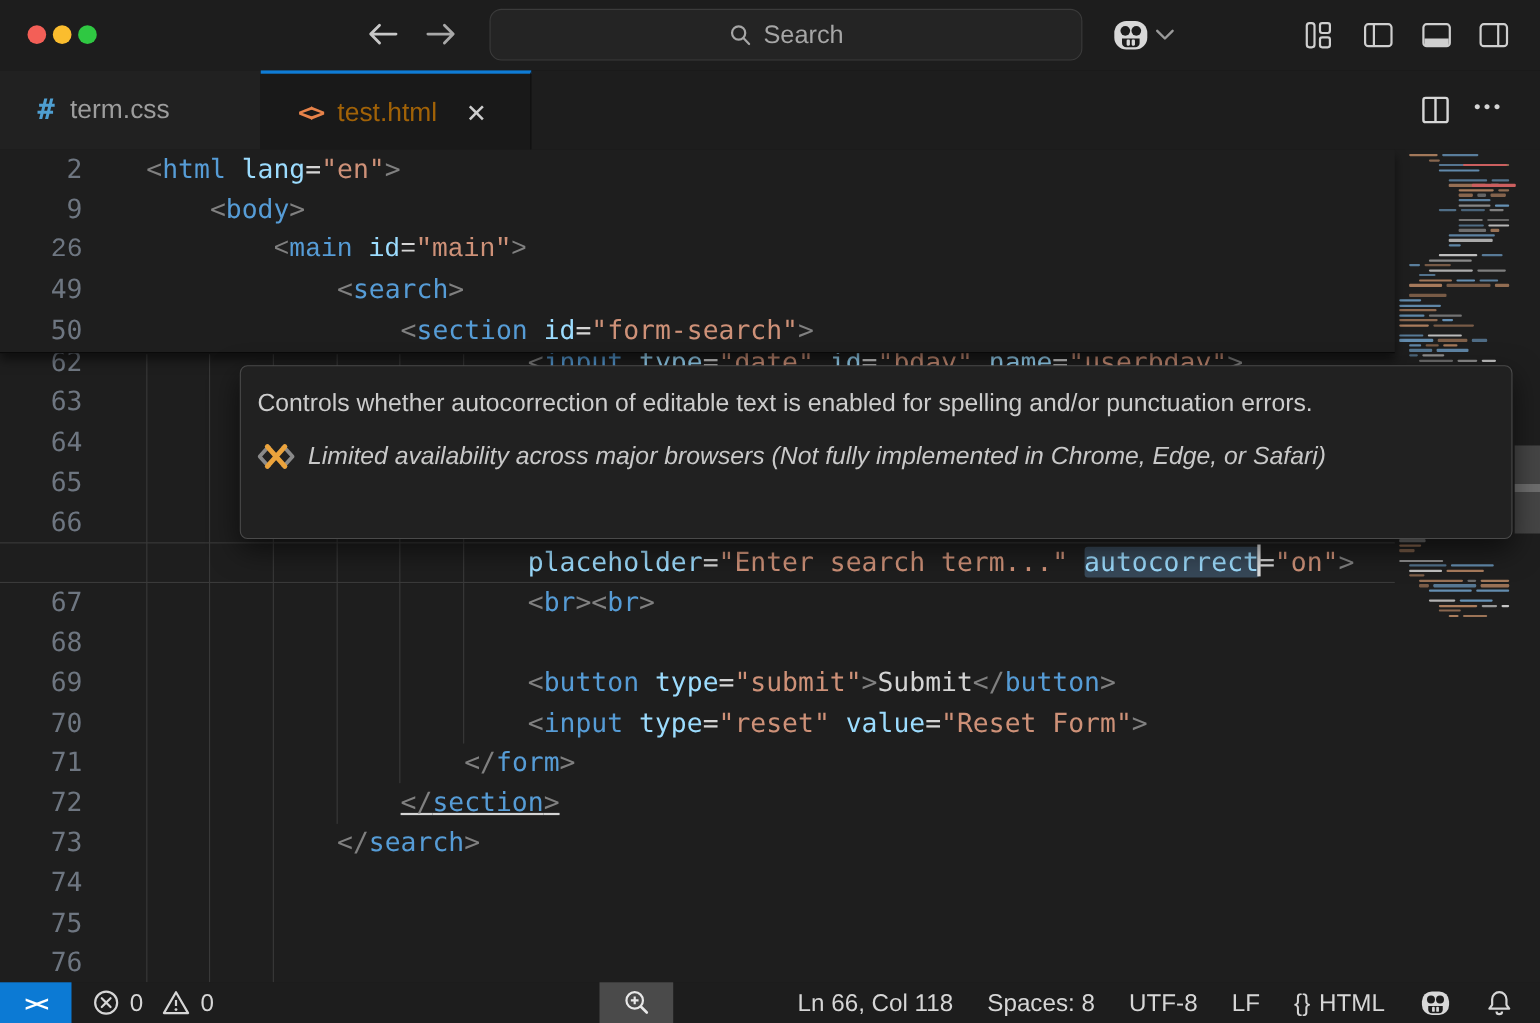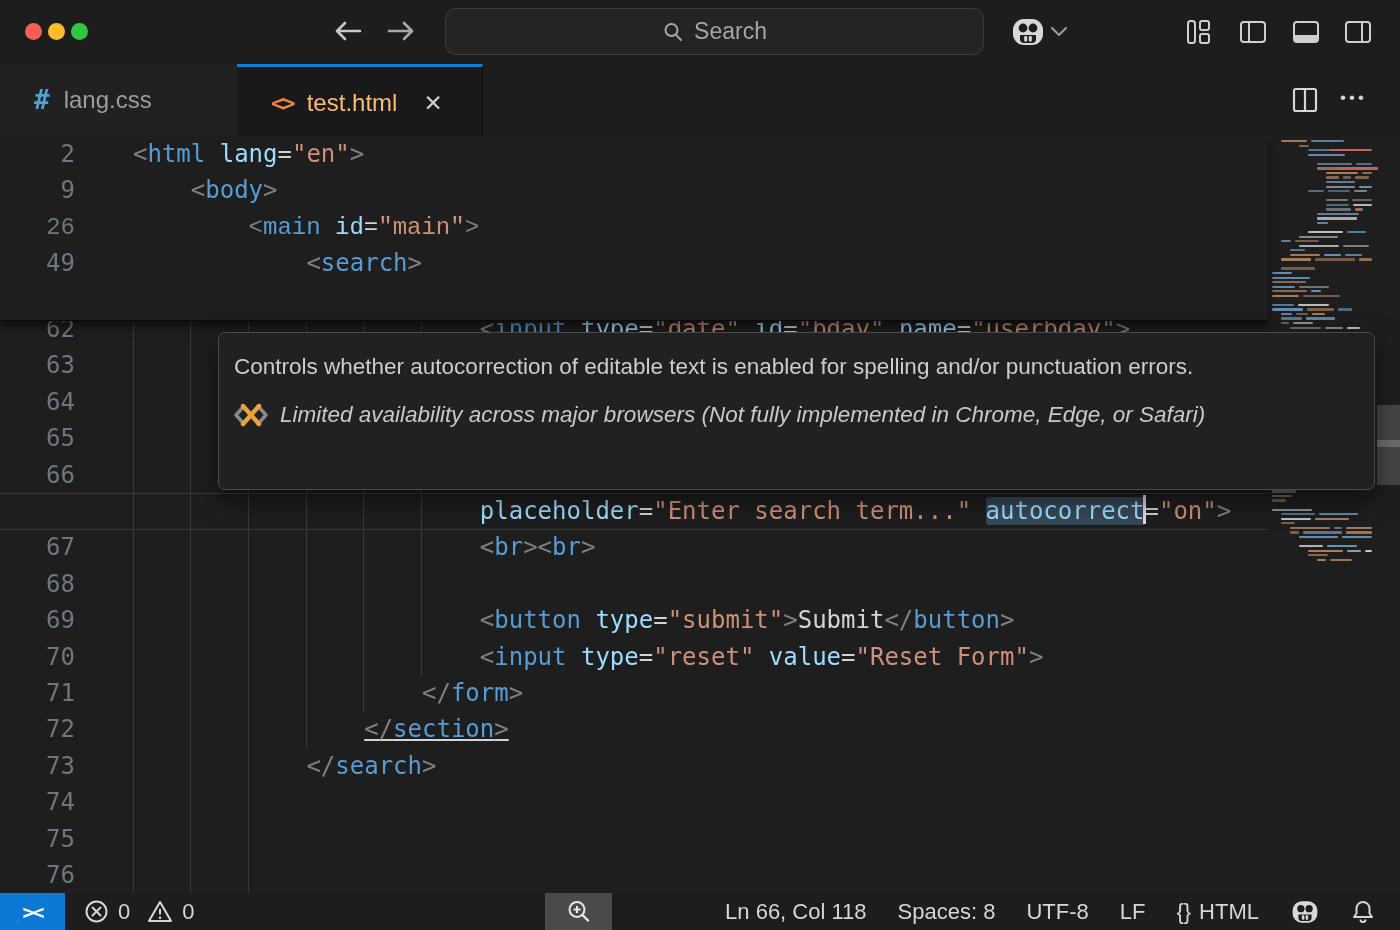--- a/index.html
+++ b/index.html
@@ -24,21 +24,21 @@
   
   #tabbar{position:absolute;left:0;top:64px;width:1400px;height:72px;background:#1d1d1d;}
   .tab{position:absolute;top:0;height:72px;display:flex;align-items:center;}
   #tab-css{left:0;width:237px;background:#212121;border-right:1px solid #101010;}
   #tab-html{left:237px;width:245px;background:#191919;border-right:1px solid #101010;border-top:3px solid #0f7cd6;}
   .tab .ticon{margin-left:34px;font-weight:bold;font-size:26px;font-family:"DejaVu Sans Mono",monospace;}
   #tab-css .ticon{color:#4f9fd1;}
   #tab-html .ticon{color:#e8834a;letter-spacing:-3px;font-size:23px;}
   .tab .tlabel{margin-left:14px;font-size:24px;}
   #tab-css .tlabel{color:#9d9d9d;}
-  #tab-html .tlabel{color:#fdba74;}
+  #tab-html .tlabel{color:#a16207;}
   #tab-close{margin-left:26px;color:#cfcfcf;font-size:23px;cursor:pointer;}
   #tab-actions-split{position:absolute;left:1291px;top:22px;width:28px;height:28px;}
   #tab-actions-more{position:absolute;left:1340px;top:24px;color:#d6d6d6;font-size:17px;letter-spacing:3px;}
   
   #editor{position:absolute;left:0;top:136px;width:1400px;height:757px;background:#1e1e1e;overflow:hidden;}
   .guide{position:absolute;width:1px;background:#393939;z-index:1;}
   .crow{position:absolute;left:0;width:1268px;height:37px;line-height:37px;z-index:2;
         font-family:"DejaVu Sans Mono",monospace;font-size:24px;white-space:pre;}
   .crow .ln{position:absolute;left:0;top:0;width:75px;text-align:right;color:#6e7681;}
   .crow .code{position:absolute;top:0;}
@@ -124,21 +124,21 @@
     </svg>
     <svg class="winicon" id="wi-right" viewBox="0 0 28 26">
       <rect x="2" y="3" width="24" height="20" rx="3" fill="none" stroke="#cfcfcf" stroke-width="2"></rect>
       <line x1="18" y1="3" x2="18" y2="23" stroke="#cfcfcf" stroke-width="2"></line>
     </svg>
   </div>
 
   <div id="tabbar">
     <div class="tab" id="tab-css">
       <span class="ticon">#</span>
-      <span class="tlabel">lang.css</span>
+      <span class="tlabel">term.css</span>
     </div>
     <div class="tab" id="tab-html">
       <span class="ticon">&lt;&gt;</span>
       <span class="tlabel">test.html</span>
       <span id="tab-close">✕</span>
     </div>
     <svg id="tab-actions-split" viewBox="0 0 28 28">
       <rect x="3" y="3" width="22" height="22" rx="2" fill="none" stroke="#d6d6d6" stroke-width="2.2"></rect>
       <line x1="14" y1="3" x2="14" y2="25" stroke="#d6d6d6" stroke-width="2.2"></line>
     </svg>
@@ -171,20 +171,21 @@
         <div class="crow" style="top: 611.8px;"><span class="ln">73</span><span class="code" style="left: 306.4px;"><span class="tk-br">&lt;/</span><span class="tk-tag">search</span><span class="tk-br">&gt;</span></span></div>
         <div class="crow" style="top: 648.2px;"><span class="ln">74</span><span class="code" style="left: 133px;"></span></div>
         <div class="crow" style="top: 684.6px;"><span class="ln">75</span></div>
         <div class="crow" style="top: 721px;"><span class="ln">76</span><span class="code" style="left: 133px;"></span></div>
       </div>
     <div id="sticky">
         <div class="crow" style="top: 0px;"><span class="ln">2</span><span class="code" style="left: 133px;"><span class="tk-br">&lt;</span><span class="tk-tag">html</span><span class="tk-txt"> </span><span class="tk-attr">lang</span><span class="tk-eq">=</span><span class="tk-str">"en"</span><span class="tk-br">&gt;</span></span></div>
         <div class="crow" style="top: 36.4px;"><span class="ln">9</span><span class="code" style="left: 190.8px;"><span class="tk-br">&lt;</span><span class="tk-tag">body</span><span class="tk-br">&gt;</span></span></div>
         <div class="crow" style="top: 72.8px; font-family: Liberation Mono, monospace;"><span class="ln">26</span><span class="code" style="left: 248.6px;"><span class="tk-br">&lt;</span><span class="tk-tag">main</span><span class="tk-txt"> </span><span class="tk-attr">id</span><span class="tk-eq">=</span><span class="tk-str">"main"</span><span class="tk-br">&gt;</span></span></div>
         <div class="crow" style="top: 109.2px;"><span class="ln">49</span><span class="code" style="left: 306.4px;"><span class="tk-br">&lt;</span><span class="tk-tag">search</span><span class="tk-br">&gt;</span></span></div>
+        <div class="crow" style="top: 145.6px;"><span class="ln">50</span><span class="code" style="left: 364.2px;"><span class="tk-br">&lt;</span><span class="tk-tag">section</span><span class="tk-txt"> </span><span class="tk-attr">id</span><span class="tk-eq">=</span><span class="tk-str">"form-search"</span><span class="tk-br">&gt;</span></span></div>
       </div>
     <div id="minimap">
         <div class="mmseg" style="left: 13px; top: 4px; width: 25.6738px; background: rgb(189, 138, 102); opacity: 0.829486;"></div>
         <div class="mmseg" style="left: 42.6738px; top: 4px; width: 33.6048px; background: rgb(109, 156, 195); opacity: 0.758446;"></div>
         <div class="mmseg" style="left: 31px; top: 8.55px; width: 9.6681px; background: rgb(189, 138, 102); opacity: 0.664945;"></div>
         <div class="mmseg" style="left: 40px; top: 13.1px; width: 32.1537px; background: rgb(109, 156, 195); opacity: 0.694755;"></div>
         <div class="mmseg" style="left: 76.1537px; top: 13.1px; width: 16.7152px; background: rgb(109, 156, 195); opacity: 0.909783;"></div>
         <div class="mmseg" style="left: 96.8689px; top: 13.1px; width: 7.13109px; background: rgb(189, 138, 102); opacity: 0.730485;"></div>
         <div class="mmseg" style="left: 62px; top: 13.1px; width: 40px; background: rgb(204, 95, 95);"></div>
         <div class="mmseg" style="left: 40px; top: 17.65px; width: 36.6137px; background: rgb(109, 156, 195); opacity: 0.856441;"></div>

